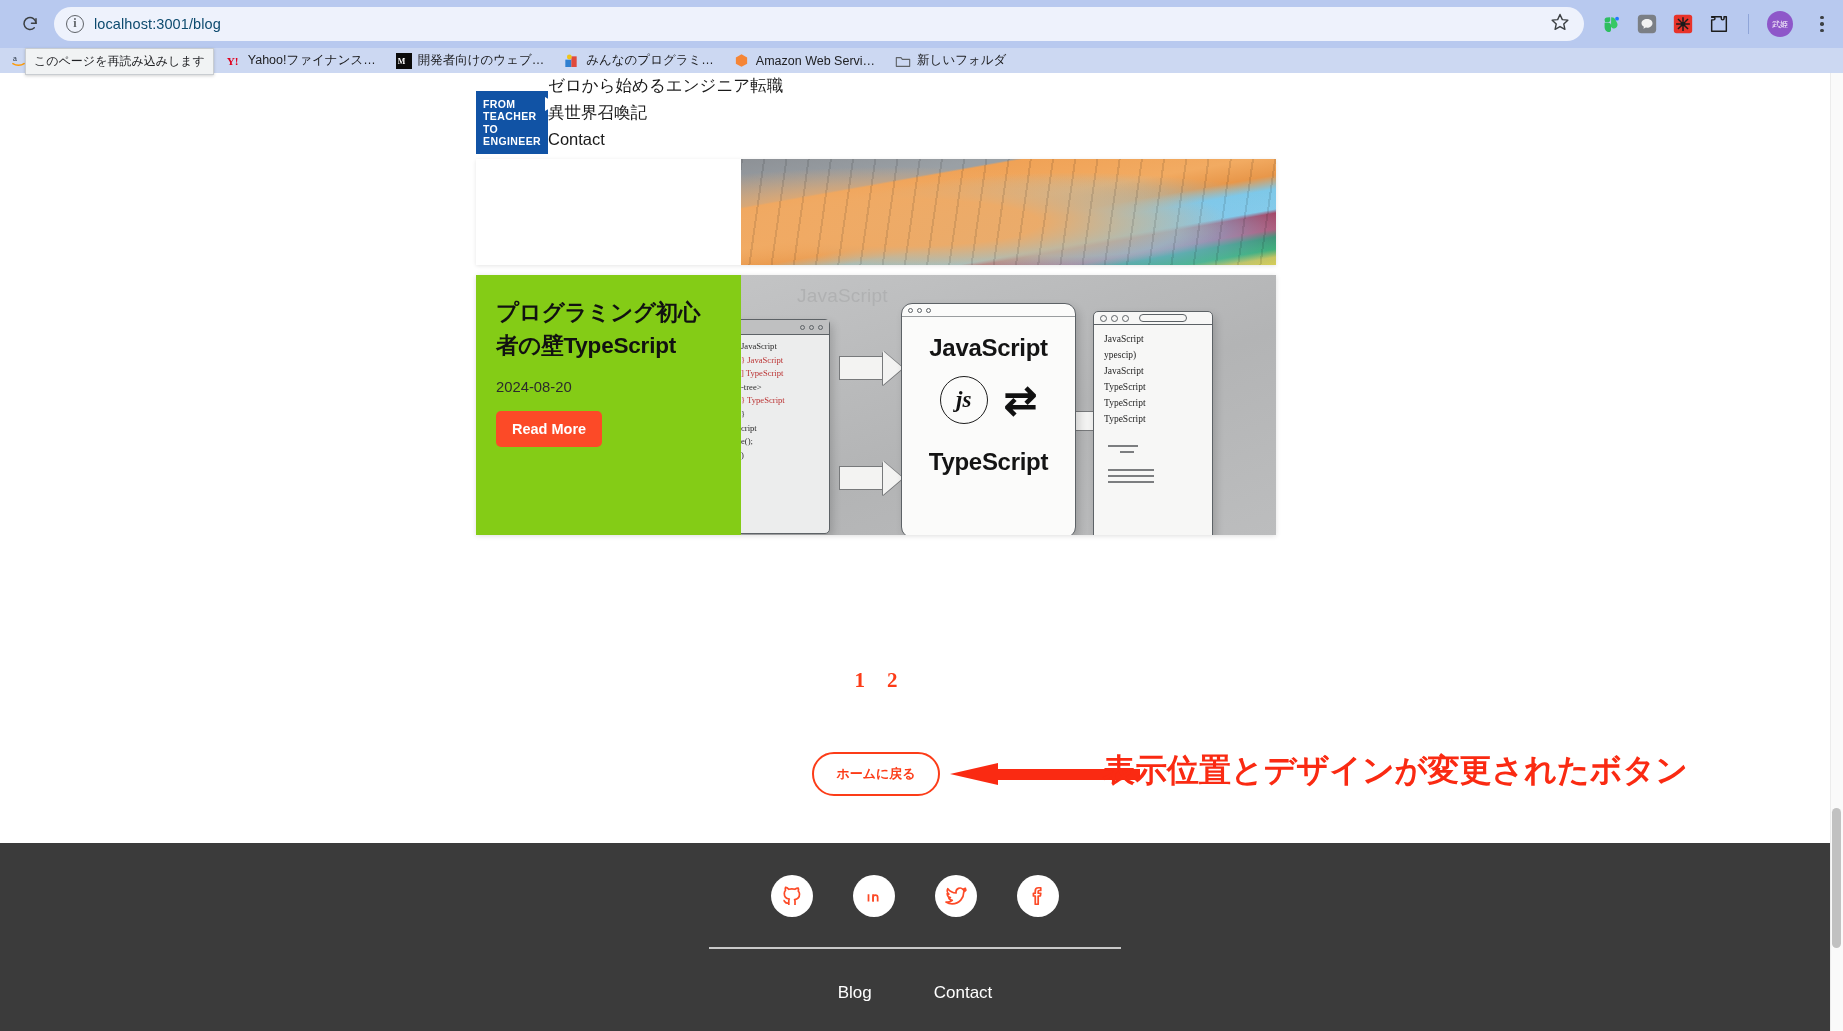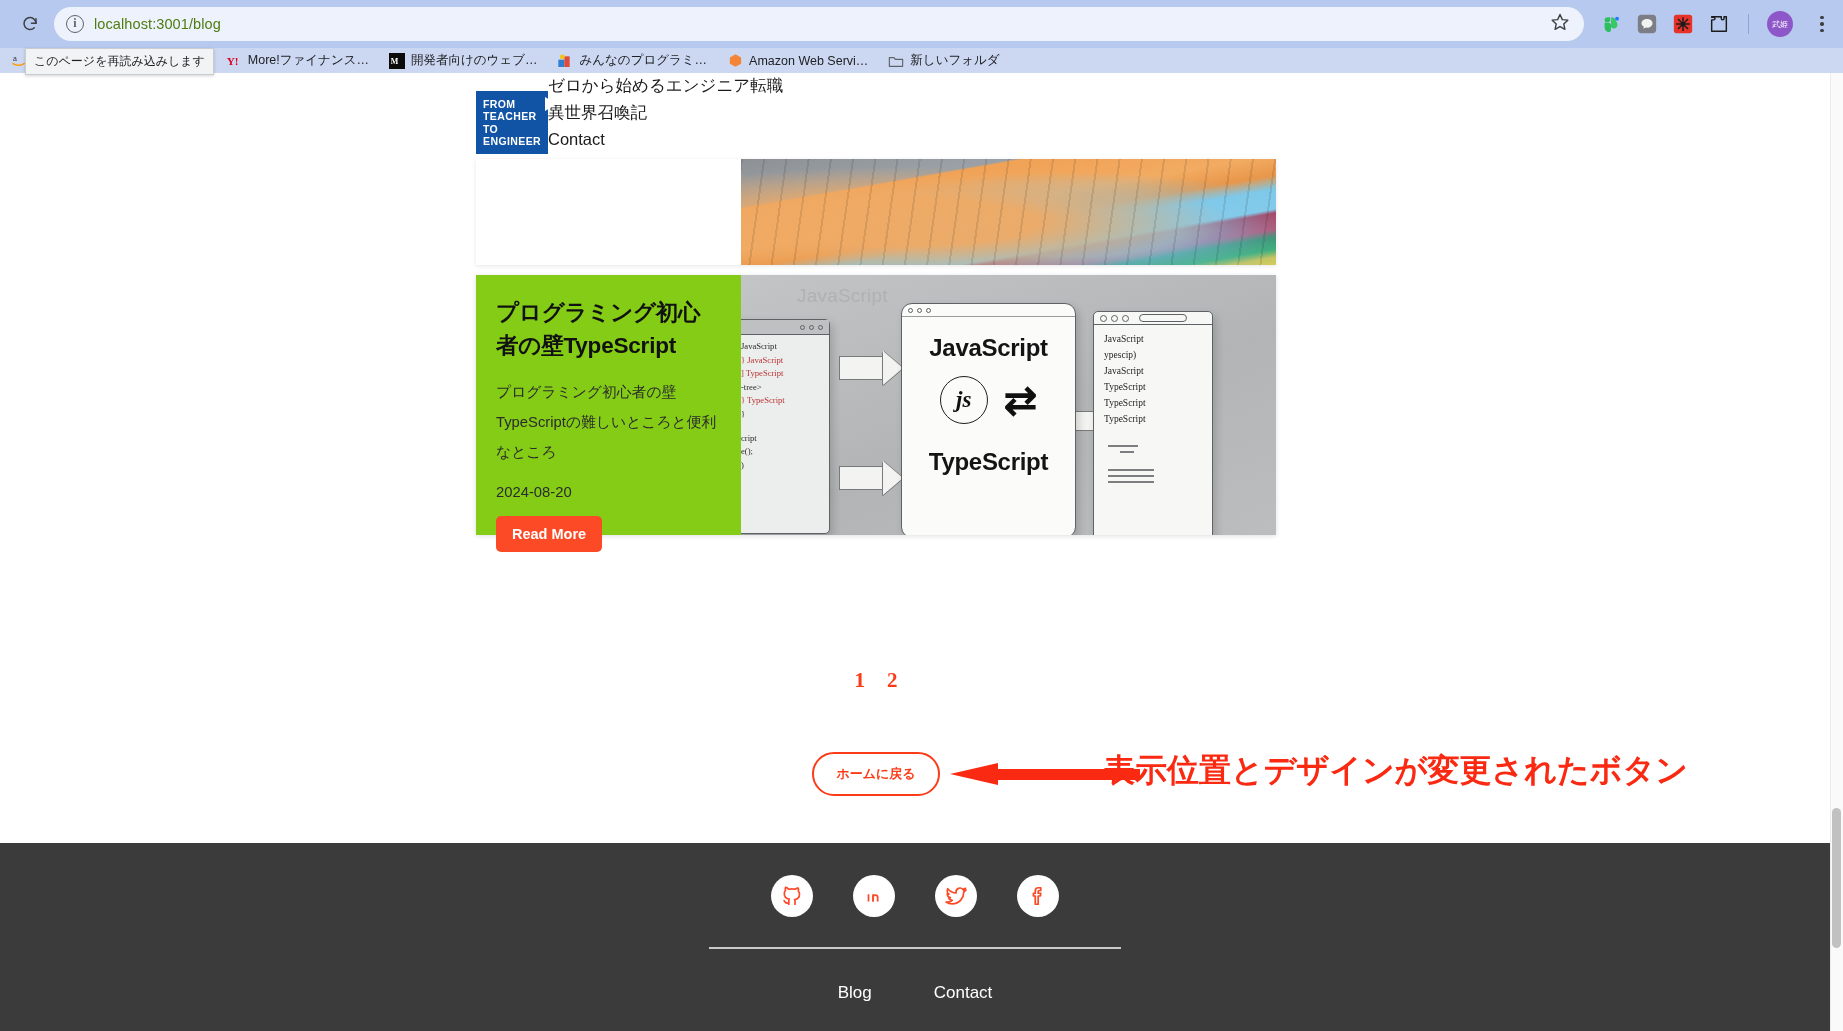--- a/index.html
+++ b/index.html
@@ -33,21 +33,21 @@
     margin-right: 4px;
   }
   .omnibox .info-icon {
     width: 18px; height: 18px; border-radius: 50%;
     border: 1.6px solid #5f6368; color: #5f6368;
     font-size: 12px; font-weight: bold; line-height: 15px;
     text-align: center; font-family: "Liberation Serif", serif;
     flex: 0 0 auto; margin-right: 10px;
   }
   .omnibox .url {
-    font-size: 14.5px; color: #4d7c0f; letter-spacing: 0.1px;
+    font-size: 14.5px; color: #0c4a6e; letter-spacing: 0.1px;
     white-space: nowrap; overflow: hidden;
   }
   .star-btn {
     position: absolute; right: 10px; top: 50%; transform: translateY(-50%);
     width: 24px; height: 24px; cursor: pointer;
   }
   .ext-icons { display: flex; align-items: center; gap: 14px; padding-left: 12px; flex: 0 0 auto; }
   .ext-ico { width: 22px; height: 22px; position: relative; cursor: pointer; }
   .sep-bar { width: 1px; height: 20px; background: #8fa5d8; margin: 0 4px; }
   .avatar-btn {
@@ -390,21 +390,21 @@
           </svg>
       </span>
       <span>ージ - カブド…</span>
     </div>
     <div class="bm">
       <span class="bm-ico">
         <svg width="16" height="16" viewBox="0 0 24 24">
             <text x="1" y="18" font-size="17" font-weight="bold" fill="#e0001e" font-family="serif">Y!</text>
           </svg>
       </span>
-      <span>More!ファイナンス…</span>
+      <span>Yahoo!ファイナンス…</span>
     </div>
     <div class="bm">
       <span class="bm-ico">
         <svg width="16" height="16" viewBox="0 0 24 24">
             <rect width="24" height="24" fill="#0b0b0b"></rect>
             <text x="2.5" y="17" font-size="12" font-weight="bold" fill="#fff" font-family="serif">M</text>
           </svg>
       </span>
       <span>開発者向けのウェブ…</span>
     </div>
@@ -456,21 +456,20 @@
       <div class="nav">
         <a href="#">ゼロから始めるエンジニア転職</a>
         <a href="#">異世界召喚記</a>
         <a href="#">Contact</a>
       </div>
     </div>
 
     <div class="card">
       <div class="card-body">
         <div class="card-title">プログラミング初心者の壁TypeScript</div>
-        <div class="card-desc">プログラミング初心者の壁TypeScriptの難しいところと便利なところ</div>
         <div class="card-date">2024-08-20</div>
         <button class="read-more">Read More</button>
       </div>
 
       <div class="card-img">
         <div class="ill-bg"></div>
         <div class="ill-label-js">JavaScript</div>
 
         <div class="win win-left">
           <div class="bar">
@@ -478,21 +477,21 @@
               <i></i>
               <i></i>
             </div>
           <div style="padding-top:5px">
             <div class="code-line">JavaScript</div>
             <div class="code-line r">} JavaScript</div>
             <div class="code-line r">]  TypeScript</div>
             <div class="code-line">-tree&gt;</div>
             <div class="code-line r">}  TypeScript</div>
             <div class="code-line">}</div>
-            <div class="code-line" style="margin-top:10px">cript</div>
+            <div class="code-line" style="">cript</div>
             <div class="code-line">e();</div>
             <div class="code-line">)</div>
           </div>
         </div>
 
         <div class="arrow-a" style="left:98px; top:76px; width:70px; height:34px;">
           <div class="arrow-shape" style="left:0; top:5px; width:48px;"></div>
           <div class="arrow-head" style="left:44px; top:0;"></div>
         </div>
         <div class="arrow-b" style="left:98px; top:186px; width:70px; height:34px;">

